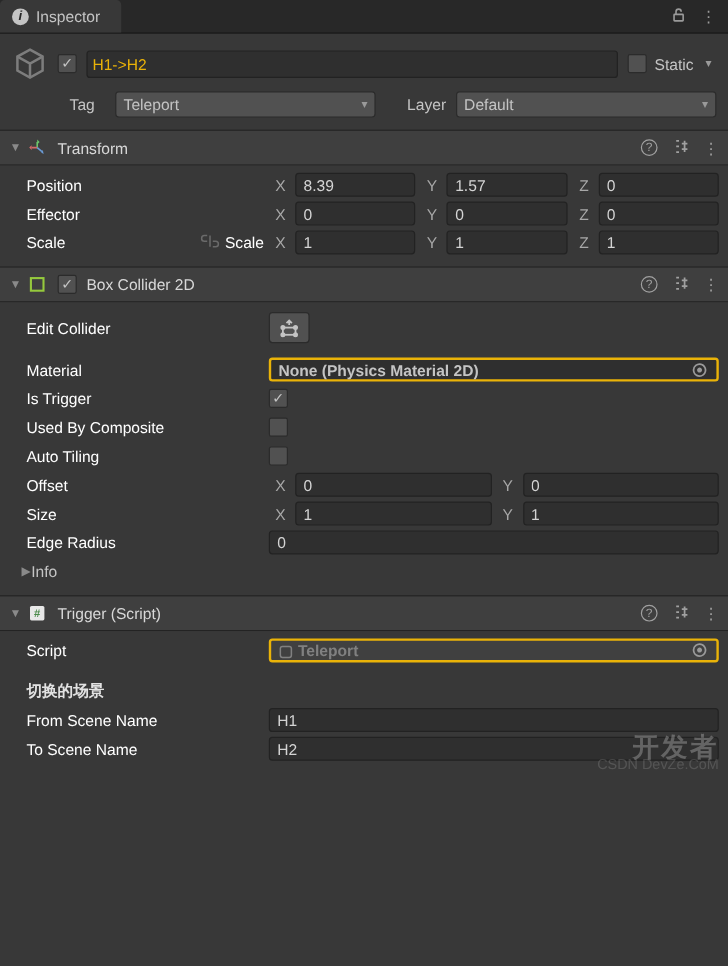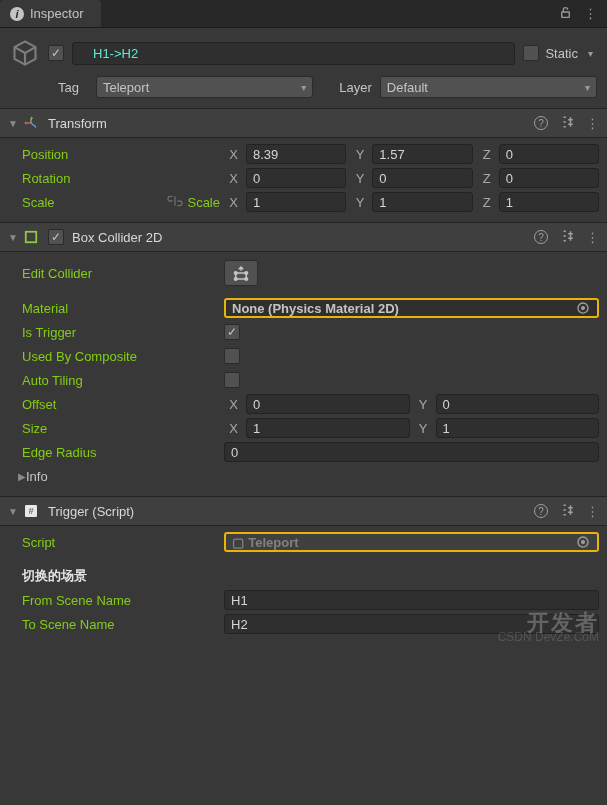--- a/index.html
+++ b/index.html
@@ -8,42 +8,42 @@
   
   .tab-bar { display: flex; align-items: center; background: #282828; height: 28px; border-bottom: 1px solid #1a1a1a; }
   .tab { display: flex; align-items: center; gap: 6px; background: #383838; padding: 4px 18px 4px 10px; height: 100%; border-top-left-radius: 4px; border-top-right-radius: 4px; }
   .tab .info { width: 14px; height: 14px; border-radius: 50%; background: #c4c4c4; color: #282828; display: inline-flex; align-items: center; justify-content: center; font-weight: bold; font-size: 11px; font-style: italic; }
   .tab-right { margin-left: auto; display: flex; align-items: center; gap: 12px; padding-right: 10px; color: #9a9a9a; }
 
   
   .obj-header { display: flex; align-items: center; padding: 10px 10px 4px 10px; gap: 8px; }
   .cube { width: 30px; height: 30px; display: flex; align-items: center; justify-content: center; }
   .checkbox { width: 16px; height: 16px; background: #515151; border: 1px solid #2b2b2b; border-radius: 2px; display: inline-flex; align-items: center; justify-content: center; color: #c4c4c4; font-size: 12px; }
-  .name-field { flex: 1; background: #2f2f2f; border: 1px solid #222; border-radius: 3px; padding: 3px 20px; color: #5eead4; font-size: 13px; }
+  .name-field { flex: 1; background: #2f2f2f; border: 1px solid #222; border-radius: 3px; padding: 3px 4px; color: #eab308; font-size: 13px; }
   .static-group { display: flex; align-items: center; gap: 6px; }
   .dd-arrow { color: #9a9a9a; font-size: 10px; padding: 0 4px; cursor: pointer; }
 
   
   .tag-row { display: flex; align-items: center; padding: 4px 10px 10px 58px; gap: 8px; }
   .tag-row .lbl { color: #c4c4c4; font-size: 13px; min-width: 30px; }
   .dd { flex: 1; background: #515151; border: 1px solid #2b2b2b; border-radius: 3px; padding: 3px 6px; display: flex; align-items: center; justify-content: space-between; color: #c4c4c4; font-size: 13px; height: 22px; }
   .dd span.arrow { color: #9a9a9a; font-size: 10px; }
 
   
   .comp-header { display: flex; align-items: center; background: #3f3f3f; padding: 4px 8px; height: 30px; border-top: 1px solid #232323; border-bottom: 1px solid #232323; }
   .foldout { color: #8a8a8a; font-size: 10px; width: 14px; cursor: pointer; }
   .comp-icon { width: 18px; height: 18px; margin-right: 8px; display: inline-flex; align-items: center; justify-content: center; }
   .comp-header .checkbox { margin-right: 8px; }
   .comp-title { font-weight: 400; color: #d8d8d8; flex: 1; }
   .comp-right { display: flex; align-items: center; gap: 12px; color: #a0a0a0; }
 
   
   .comp-body { padding: 4px 8px 8px 8px; background: #383838; }
   .row { display: flex; align-items: center; height: 24px; gap: 4px; }
-  .row .label { width: 212px; padding-left: 14px; color: #84cc16; }
+  .row .label { width: 212px; padding-left: 14px; color: #ffffff; }
   .axis { color: #a8a8a8; width: 18px; text-align: right; padding-right: 4px; }
   .num-in { background: #2f2f2f; border: 1px solid #222; border-radius: 3px; padding: 2px 6px; color: #d4d4d4; height: 20px; font-size: 13px; }
   .w1 { flex: 1; min-width: 0; }
   .object-field { flex: 1; background: #2f2f2f; border: 2px solid #eab308; border-radius: 3px; padding: 2px 6px; color: #c4c4c4; display: flex; align-items: center; height: 20px; font-weight: bold; }
   .obj-target { margin-left: auto; width: 16px; text-align: center; color: #9a9a9a; }
   .icon-btn { width: 34px; height: 26px; background: #515151; border: 1px solid #2b2b2b; border-radius: 3px; display: inline-flex; align-items: center; justify-content: center; color: #c4c4c4; }
 
   .link-icon { color: #6a6a6a; margin-left: auto; margin-right: 4px; }
 
   .heavy-label { font-weight: 700; color: #e2e2e2; padding-left: 14px; }
@@ -126,21 +126,21 @@
   <div class="row">
     <span class="label">Position</span>
     <span class="axis">X</span>
     <input class="num-in w1" value="8.39" style="">
     <span class="axis">Y</span>
     <input class="num-in w1" value="1.57" style="">
     <span class="axis">Z</span>
     <input class="num-in w1" value="0" style="">
   </div>
   <div class="row">
-    <span class="label">Rotation</span>
+    <span class="label">Effector</span>
     <span class="axis">X</span>
     <input class="num-in w1" value="0" style="">
     <span class="axis">Y</span>
     <input class="num-in w1" value="0" style="">
     <span class="axis">Z</span>
     <input class="num-in w1" value="0" style="">
   </div>
   <div class="row">
     <span class="label" style="display:flex;align-items:center;">Scale
       <span class="link-icon">

